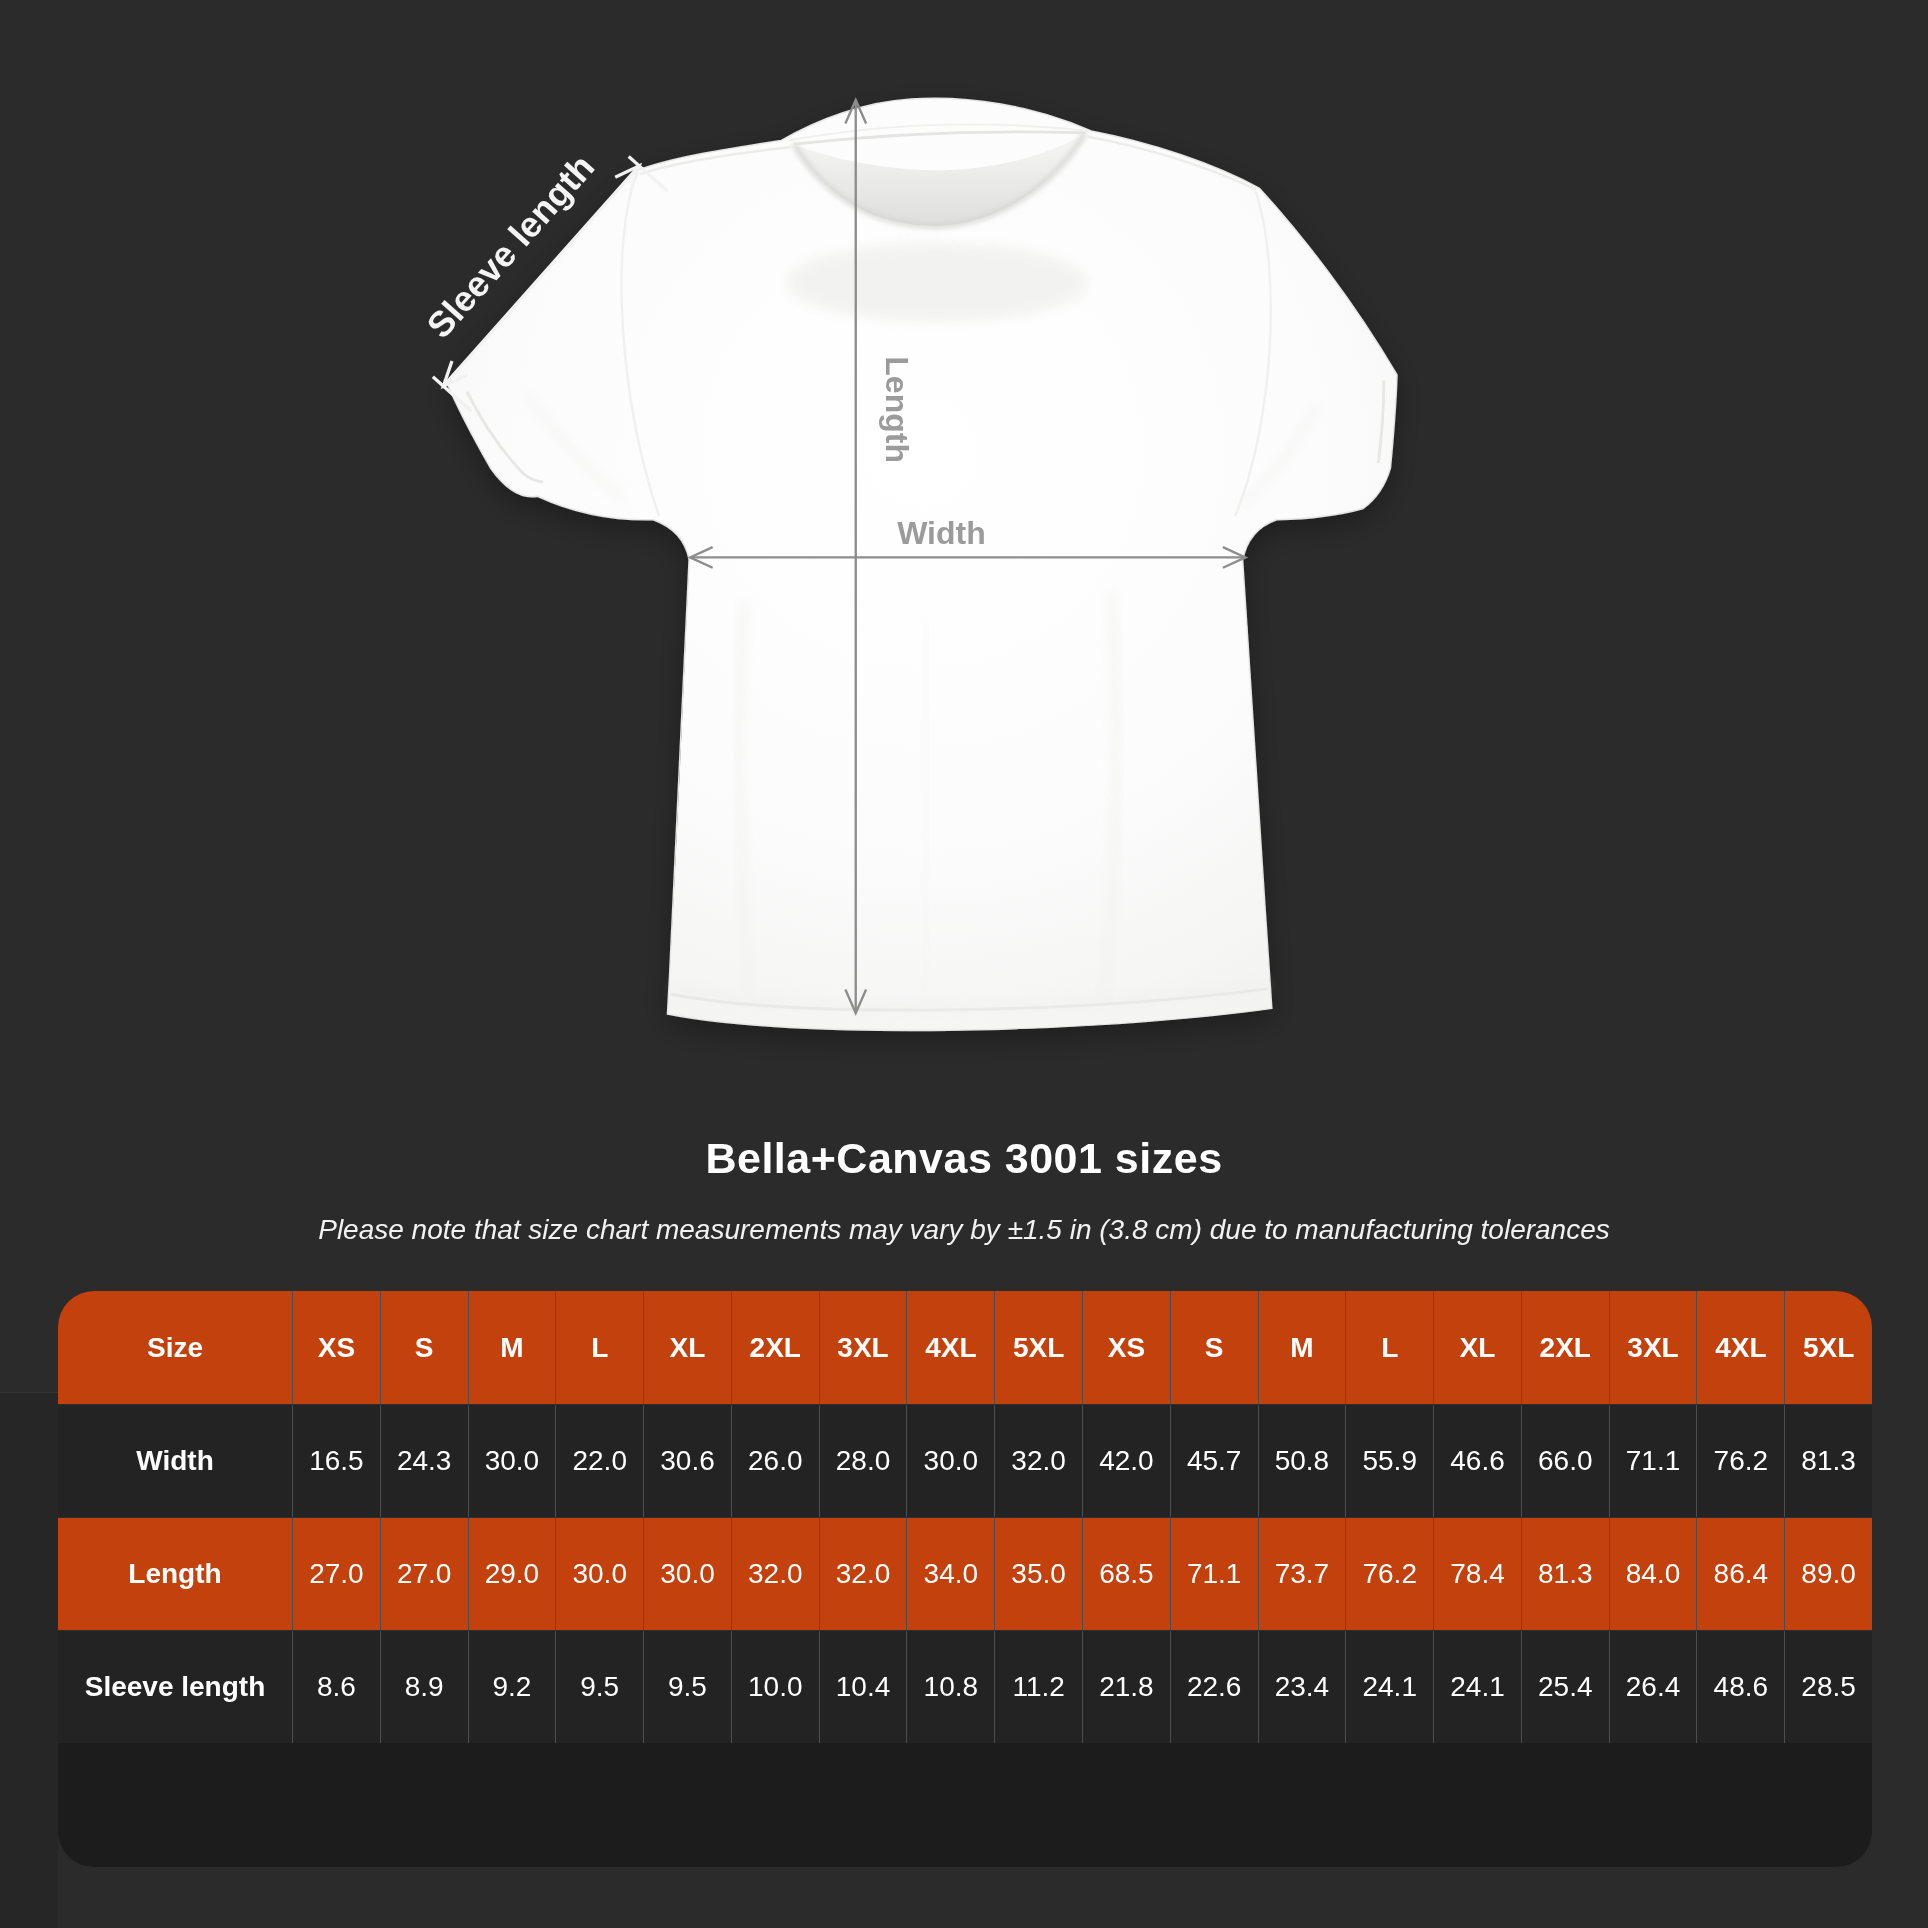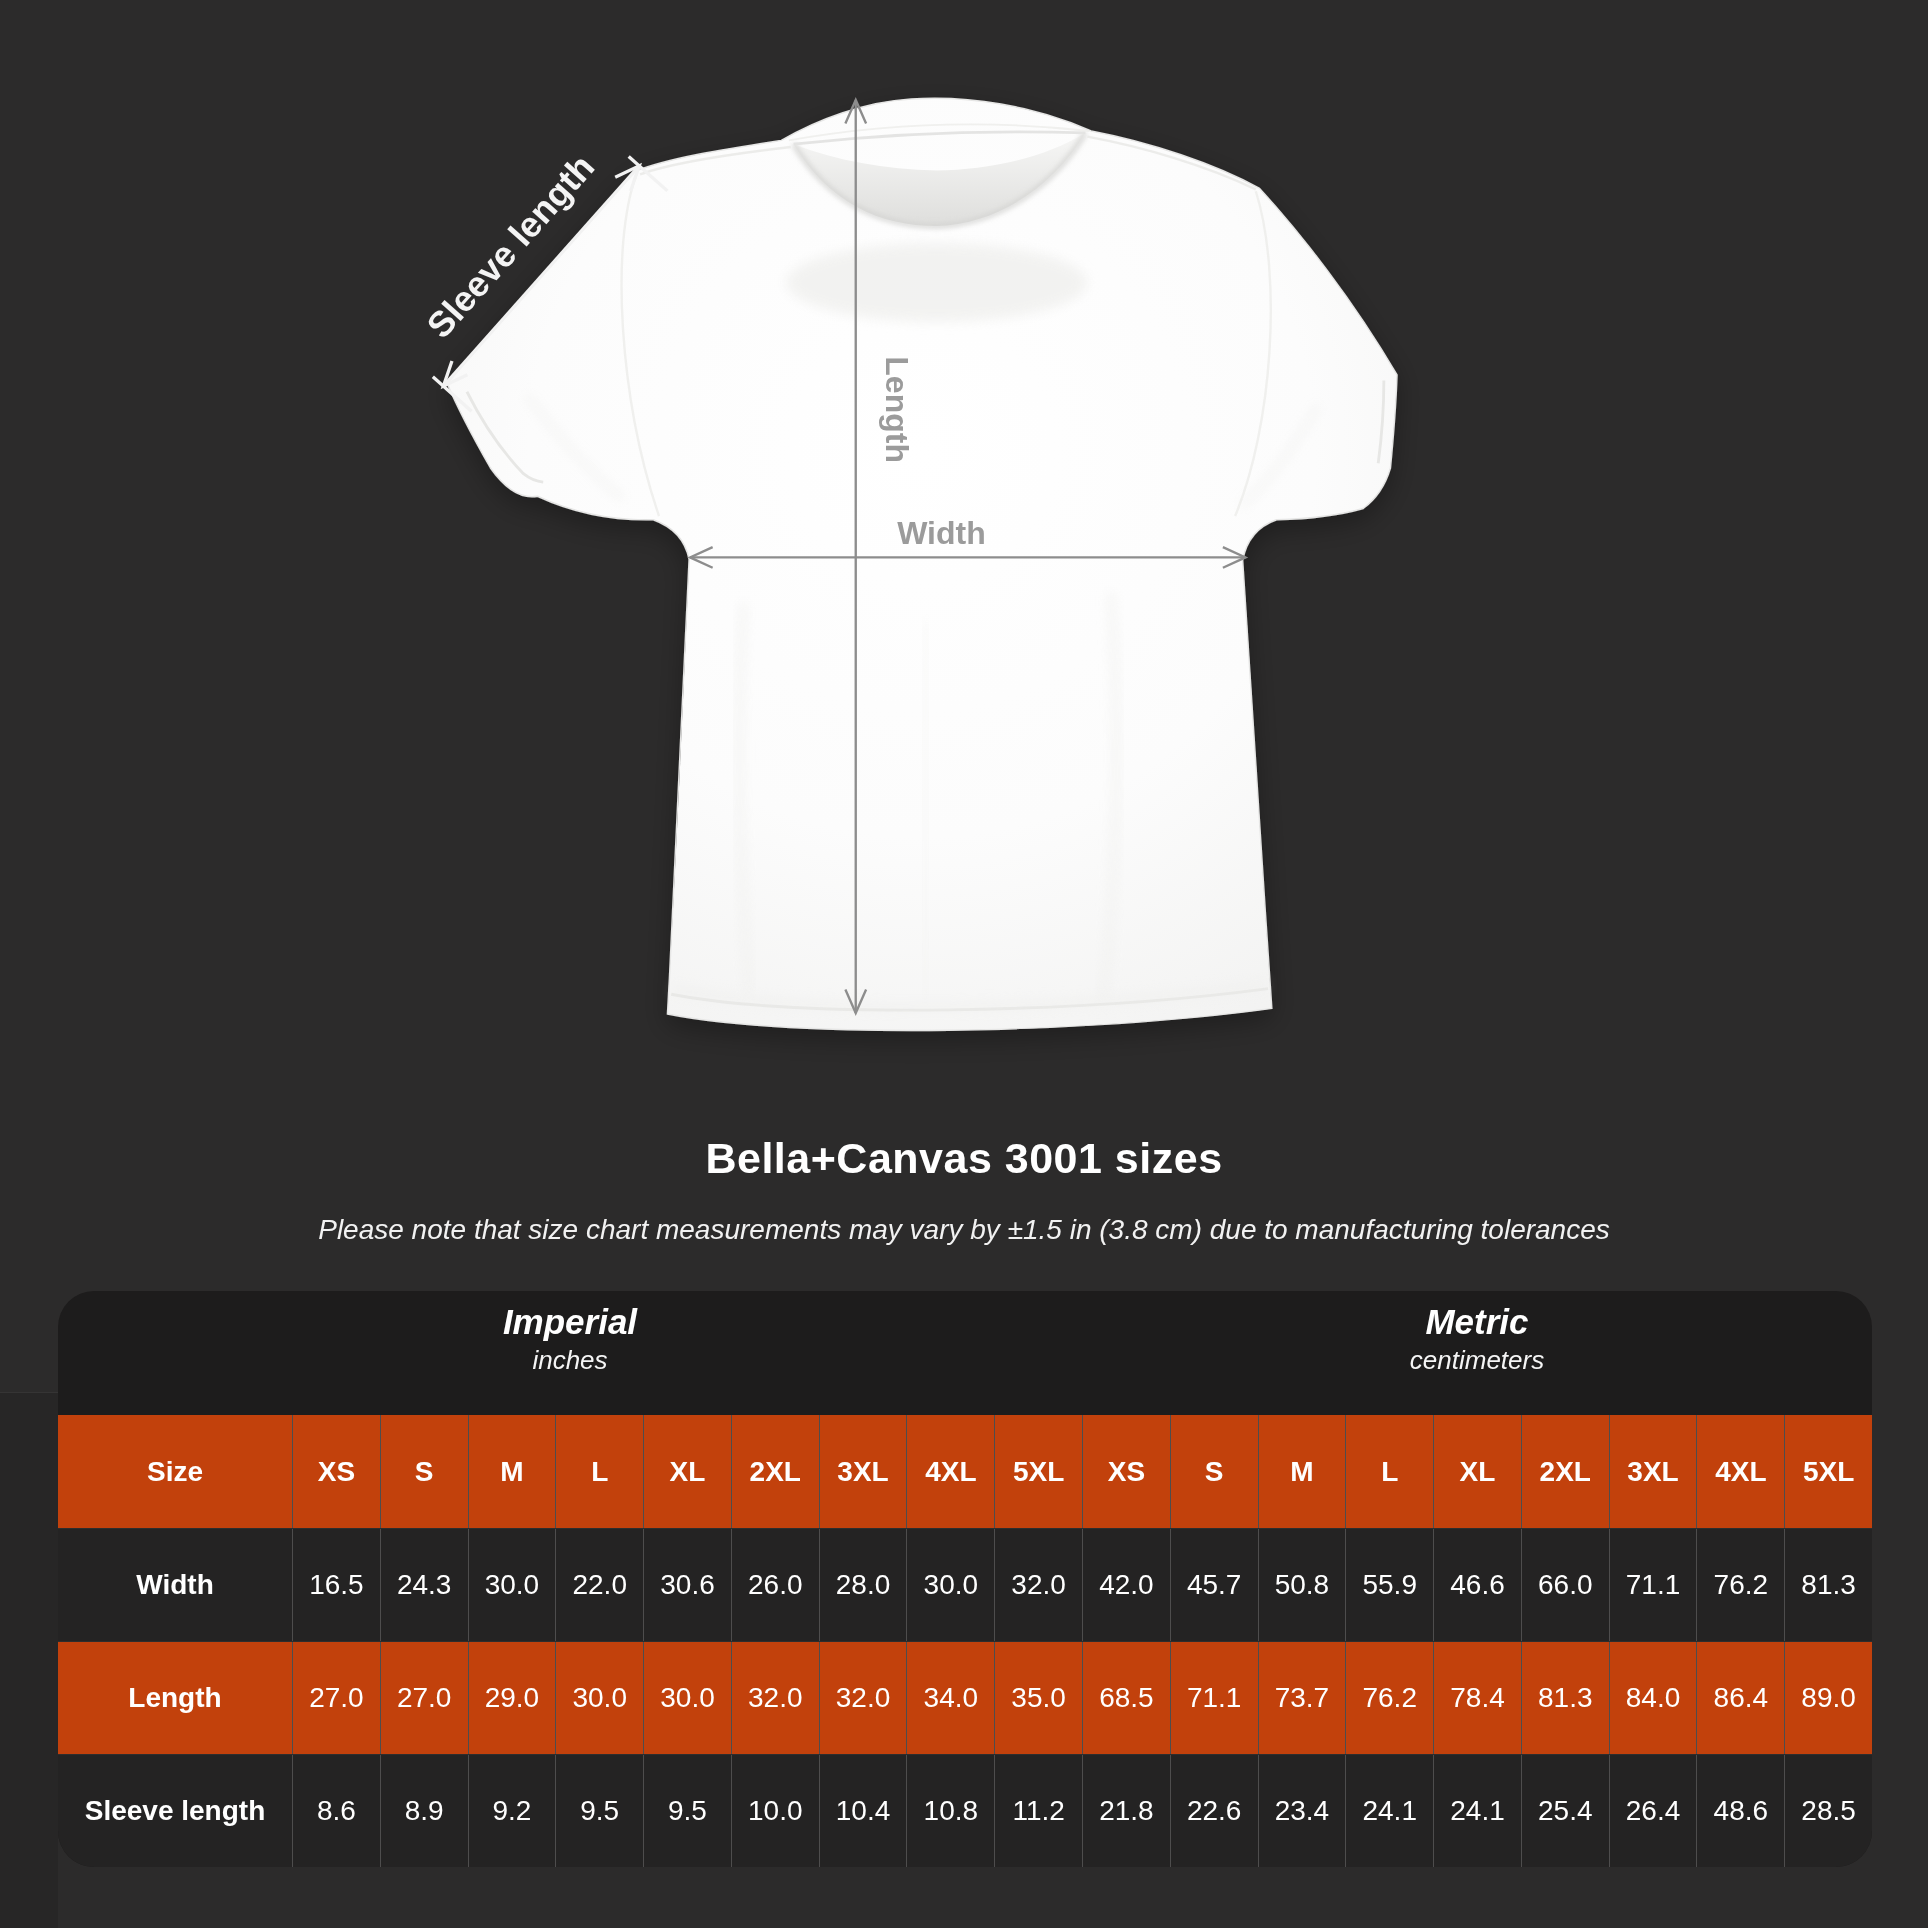--- a/index.html
+++ b/index.html
@@ -124,30 +124,20 @@
       <polyline points="757,581 733,592 757,603"></polyline>
       <polyline points="1299,581 1323,592 1299,603"></polyline>
     </g>
     <text x="1000" y="578" text-anchor="middle" font-size="34" font-weight="bold" fill="#9b9b9b">Width</text>
   </svg>
 
   <div class="title">Bella+Canvas 3001 sizes</div>
   <div class="subtitle">Please note that size chart measurements may vary by ±1.5 in (3.8 cm) due to manufacturing tolerances</div>
 
   <div class="card">
-    <div class="band">
-      <div class="band-half imperial">
-        <div class="unit-title">Imperial</div>
-        <div class="unit-sub">inches</div>
-      </div>
-      <div class="band-half metric">
-        <div class="unit-title">Metric</div>
-        <div class="unit-sub">centimeters</div>
-      </div>
-    </div>
     <div class="trows" id="size-table-rows">
         <div class="trow dark">
           <div class="cell bold">Size</div>
           <div class="cell bold">XS</div>
           <div class="cell bold">S</div>
           <div class="cell bold">M</div>
           <div class="cell bold">L</div>
           <div class="cell bold">XL</div>
           <div class="cell bold">2XL</div>
           <div class="cell bold">3XL</div>

